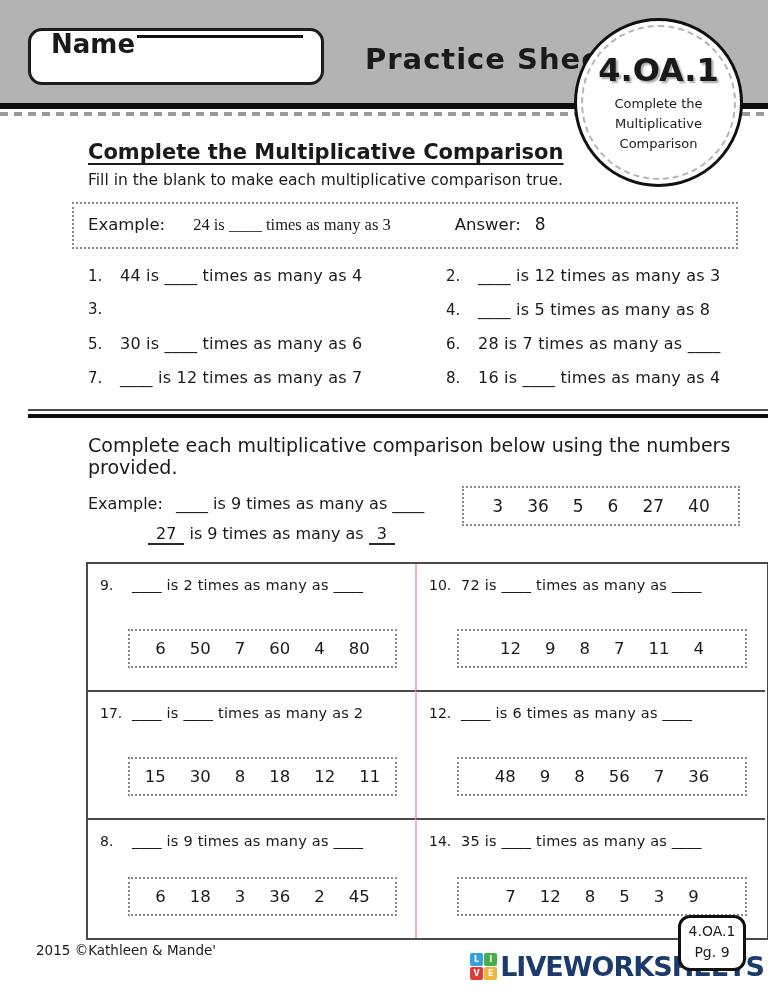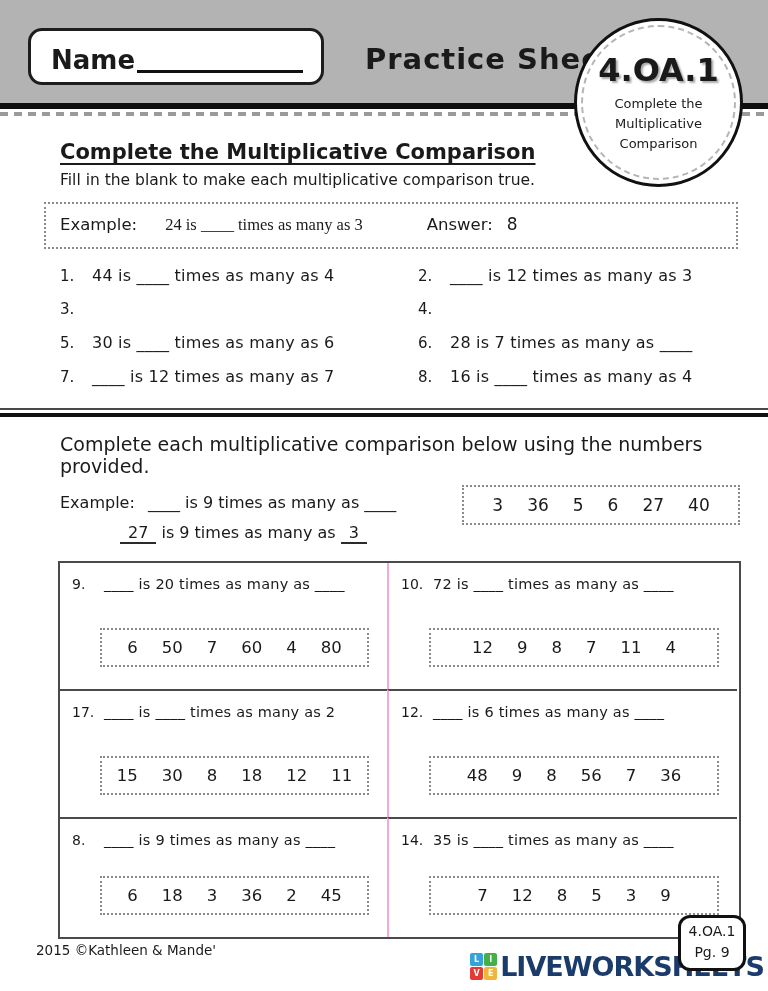--- a/index.html
+++ b/index.html
@@ -2,38 +2,38 @@
 <html><head>
 <meta charset="utf-8">
 <style>
   html,body{margin:0;padding:0;background:#e8e8e8;}
   .page{width:768px;height:991px;position:relative;background:#ffffff;margin:0 auto;
         font-family:"DejaVu Sans",sans-serif;color:#1a1a1a;overflow:hidden;}
 
   
   .header{height:103px;background:#b3b3b3;position:relative;}
   .name-box{position:absolute;left:28px;top:28px;width:296px;height:57px;background:#fff;
-            border:3px solid #1d1d1d;border-radius:14px;display:flex;align-items:flex-end;
+            border:3px solid #1d1d1d;border-radius:14px;display:flex;
             padding:0 18px 9px 20px;box-sizing:border-box;}
   .name-label{font-size:26px;font-weight:bold;line-height:1;}
   .name-line{flex:1;border-bottom:3px solid #111;margin-left:2px;height:4px;}
   .sheet-title{position:absolute;left:365px;top:42px;font-size:29px;font-weight:bold;letter-spacing:1px;}
   .header-rule{height:6px;background:#0d0d0d;}
   .header-dashes{height:4px;margin-top:3px;
      background:repeating-linear-gradient(90deg,#9a9a9a 0 8px,transparent 8px 14px);}
   .badge{position:absolute;left:574px;top:18px;width:163px;height:163px;border-radius:50%;
          background:#fff;border:3px solid #111;z-index:5;}
   .badge-inner{position:absolute;inset:4px;border-radius:50%;border:2px dashed #b5b5b5;
          display:flex;flex-direction:column;align-items:center;justify-content:center;
          text-align:center;padding:6px;}
   .badge-code{font-size:32px;font-weight:bold;margin-bottom:5px;text-shadow:2px 2px 2px #aaa;}
   .badge-line{font-size:13px;line-height:1.55;}
 
   
-  .content{padding:0 30px 0 60px;}
+  .content{padding:0 30px 0 88px;}
   .s1-heading{margin-top:24px;font-size:21px;font-weight:bold;text-decoration:underline;text-underline-offset:4px;}
   .s1-instruction{margin-top:7px;font-size:15.5px;}
 
   .example-box{margin:13px 0 0 -16px;border:2px dotted #8a8a8a;padding:10px 14px 12px;
                display:flex;align-items:baseline;font-size:16.5px;}
   .ex1-text{margin-left:28px;font-family:Liberation Serif, serif;}
   .ex1-answer-label{margin-left:64px;}
   .ex1-answer-value{margin-left:14px;font-size:17px;}
 
   .problems1{margin-top:17px;display:grid;grid-template-columns:358px auto;row-gap:15px;}
@@ -118,20 +118,21 @@
       </div>
       <div class="prob">
         <span class="prob-num">2.</span>
         <span class="prob-text">____ is 12 times as many as 3</span>
       </div>
       <div class="prob">
         <span class="prob-num">3.</span>
       </div>
       <div class="prob">
         <span class="prob-num">4.</span>
+        <span class="prob-text">____ is 5 times as many as 8</span>
       </div>
       <div class="prob">
         <span class="prob-num">5.</span>
         <span class="prob-text">30 is ____ times as many as 6</span>
       </div>
       <div class="prob">
         <span class="prob-num">6.</span>
         <span class="prob-text">28 is 7 times as many as ____</span>
       </div>
       <div class="prob">
@@ -161,21 +162,21 @@
           <span>6</span>
           <span>27</span>
           <span>40</span>
         </div>
     </div>
 
     <div class="grid">
       <div class="cell">
         <div class="prob">
           <span class="prob-num">9.</span>
-          <span class="prob-text">____ is 20 times as many as ____</span>
+          <span class="prob-text">____ is 2 times as many as ____</span>
         </div>
         <div class="bank">
             <span>6</span>
             <span>50</span>
             <span>7</span>
             <span>60</span>
             <span>4</span>
             <span>80</span>
           </div>
       </div>

